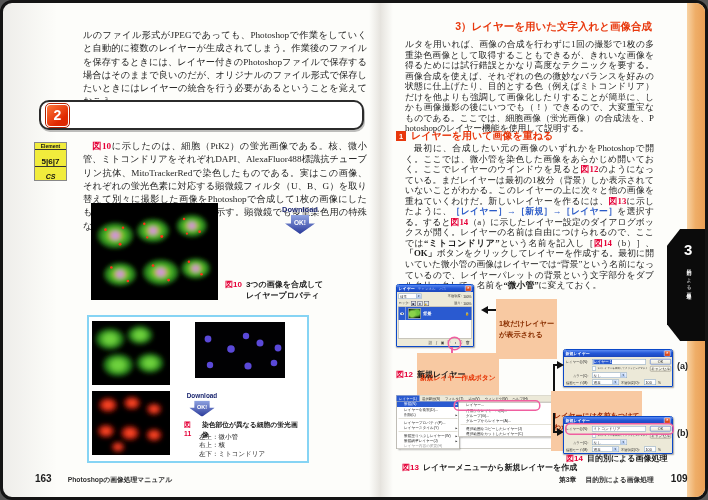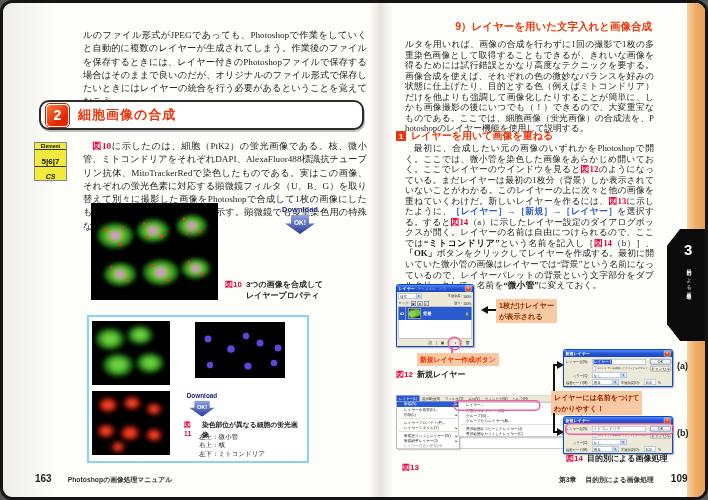--- a/index.html
+++ b/index.html
@@ -42,21 +42,21 @@
   #footer-l{left:32px;top:470px;display:flex;align-items:baseline;gap:16px;font-family:"Liberation Sans",sans-serif;}
   #footer-l .pg{font-size:10px;font-weight:bold;}
   #footer-l .bt{font-size:6.8px;font-weight:bold;color:#333;}
   
   #r-heading{left:400px;top:17px;width:249px;text-align:right;color:#e8380d;font-size:10.5px;font-weight:bold;font-family:"Liberation Sans",sans-serif;}
   #r-para1,#r-para2{width:249px;font-size:8.8px;line-height:10.55px;}
   #r-para2{text-indent:1em;}
   #r-subhead{left:393px;top:126px;display:flex;align-items:center;gap:5px;}
   #r-subhead .sq{width:10px;height:10px;background:#e8380d;color:#fff;font-size:7.5px;font-weight:bold;display:flex;align-items:center;justify-content:center;font-family:"Liberation Sans",sans-serif;}
   #r-subhead .t{color:#e8380d;font-size:10px;font-weight:bold;font-family:"Liberation Sans",sans-serif;}
-  .callout{background:#f8c9a2;color:#8a2f00;font-weight:bold;font-family:"Liberation Sans",sans-serif;padding:1px 3px;line-height:11px;}
+  .callout{background:#f8c9a2;color:#8a2f00;font-weight:bold;font-family:"Liberation Sans",sans-serif;padding:19px 3px;line-height:11px;}
   .scaled{transform:scale(.5);transform-origin:0 0;}
   
   .xpwin{background:#ece9d8;border:2px solid #0b48c8;border-radius:5px 5px 2px 2px;box-shadow:1px 2px 3px rgba(0,0,0,.35);font-family:"Liberation Sans","DejaVu Sans",sans-serif;box-sizing:border-box;}
   .xptitle{height:14px;background:linear-gradient(180deg,#5b8bf2,#2458d8 45%,#1b46bb);border-radius:3px 3px 0 0;display:flex;align-items:center;padding:0 3px;color:#fff;font-size:8px;font-weight:bold;}
   .xptitle .tabs{opacity:.55;font-weight:normal;font-size:7px;margin-left:6px;}
   .xpclose{margin-left:auto;width:11px;height:10px;background:linear-gradient(180deg,#f0825a,#d33000);border:1px solid #fff;border-radius:2px;color:#fff;font-size:7px;line-height:8px;text-align:center;font-weight:bold;}
   .inset{background:#fff;border:1px solid #7f9db9;box-sizing:border-box;overflow:hidden;white-space:nowrap;}
   .ddarrow{float:right;width:9px;height:100%;background:linear-gradient(180deg,#d6e4fb,#a9c4f0);border-left:1px solid #7f9db9;font-size:6px;text-align:center;color:#234;}
   .xpbtn{background:linear-gradient(180deg,#fdfdfb,#e8e5d4);border:1px solid #8a867a;border-radius:2px;font-size:7.5px;text-align:center;box-sizing:border-box;}
   .pink-ring{border:3px solid #f05fa0;border-radius:50%;background:transparent;}
@@ -110,21 +110,20 @@
 <div id="spread">
   <div id="edge-shade" class="abs"></div>
   <div id="gutter" class="abs"></div>
   <div id="fore-edge" class="abs"></div>
 
   <div>
     <p id="l-para1" class="abs jp" style="left:80px;top:26px;margin:0;">ルのファイル形式がJPEGであっても、Photoshopで作業をしていくと自動的に複数のレイヤーが生成されてしまう。作業後のファイルを保存するときには、レイヤー付きのPhotoshopファイルで保存する場合はそのままで良いのだが、オリジナルのファイル形式で保存したいときにはレイヤーの統合を行う必要があるということを覚えておこう。</p>
 
     <div id="section-box" class="abs">
       <div id="section-num" class="sans">2</div>
-      <div id="section-title" class="sans">細胞画像の合成</div>
     </div>
 
     <div id="version-badge" class="abs sans">
       <div class="r1">Element</div>
       <div class="r2">5|6|7</div>
       <div class="r3">CS</div>
     </div>
 
     <p id="l-para2" class="abs jp" style="left:80px;top:137px;margin:0;"><span class="sg-red">図10</span><span>に示したのは、細胞（PtK2）の蛍光画像である。核、微小管、ミトコンドリアをそれぞれDAPI、AlexaFluor488標識抗チューブリン抗体、MitoTrackerRedで染色したものである。実はこの画像、それぞれの蛍光色素に対応する顕微鏡フィルタ（U、B、G）を取り替えて別々に撮影した画像をPhotoshopで合成して1枚の画像にしたものである。元の画像を</span><span class="sg-red">図11</span><span>に示す。顕微鏡でも多重染色用の特殊なフィ</span></p>
 
@@ -248,21 +247,21 @@
       <div>左下：ミトコンドリア</div>
     </div>
 
     <div id="footer-l" class="abs">
       <span class="pg">163</span>
       <span class="bt">Photoshopの画像処理マニュアル</span>
     </div>
   </div>
 
   <div>
-    <div id="r-heading" class="abs">9）レイヤーを用いた文字入れと画像合成</div>
+    <div id="r-heading" class="abs">3）レイヤーを用いた文字入れと画像合成</div>
 
     <p id="r-para1" class="abs jp" style="left:402px;top:36px;margin:0;">ルタを用いれば、画像の合成を行わずに1回の撮影で1枚の多重染色画像として取得することもできるが、きれいな画像を得るためには試行錯誤とかなり高度なテクニックを要する。画像合成を使えば、それぞれの色の微妙なバランスを好みの状態に仕上げたり、目的とする色（例えばミトコンドリア）だけを他よりも強調して画像化したりすることが簡単に、しかも画像撮影の後にいつでも（！）できるので、大変重宝なものである。ここでは、細胞画像（蛍光画像）の合成法を、Photoshopのレイヤー機能を使用して説明する。</p>
 
     <div id="r-subhead" class="abs">
       <span class="sq">1</span>
       <span class="t">レイヤーを用いて画像を重ねる</span>
     </div>
 
     <p id="r-para2" class="abs jp" style="left:402px;top:140px;margin:0;"><span>最初に、合成したい元の画像のいずれかをPhotoshopで開く。ここでは、微小管を染色した画像をあらかじめ開いておく。ここでレイヤーのウインドウを見ると</span><span class="sg-red">図12</span><span>のようになっている。まだレイヤーは最初の1枚分（背景）しか表示されていないことがわかる。このレイヤーの上に次々と他の画像を重ねていくわけだ。新しいレイヤーを作るには、</span><span class="sg-red">図13</span><span>に示したように、</span><span class="sg-blue">［レイヤー］→［新規］→［レイヤー］</span><span>を選択する。すると</span><span class="sg-red">図14</span><span>（a）に示したレイヤー設定のダイアログボックスが開く。レイヤーの名前は自由につけられるので、ここでは</span><span class="sg-b">“ミトコンドリア”</span><span>という名前を記入し［</span><span class="sg-red">図14</span><span>（b）］、</span><span class="sg-b">「OK」</span><span>ボタンをクリックしてレイヤーを作成する。最初に開いていた微小管の画像はレイヤーでは“背景”という名前になっているので、レイヤーパレットの背景という文字部分をダブルクリックして、名前を</span><span class="sg-b">“微小管”</span><span>に変えておく。</span></p>
 
@@ -352,20 +351,21 @@
           <div class="msep"></div>
           <div class="mi"><span class="sc">Ctrl+J</span><span>選択範囲をコピーしたレイヤー(J)</span></div>
           <div class="mi"><span class="sc">Shift+Ctrl+J</span><span>選択範囲をカットしたレイヤー(C)</span></div>
         </div>
         <div class="abs pink-oval" style="left:114px;top:9px;width:168px;height:16px;"></div>
       </div>
     </div>
 
     <div class="abs figcap" style="left:399px;top:459px;font-size:8px;">
       <span class="lab">図13</span>
+      <span>レイヤーメニューから新規レイヤーを作成</span>
     </div>
 
     <div class="abs" style="left:560px;top:346px;width:110px;height:38px;">
       <div class="dlg xpwin scaled">
         <div class="xptitle">
           <span>新規レイヤー</span>
           <span class="xpclose">×</span>
         </div>
         <div class="body">
           <span class="lab" style="left:4px;top:6px;">レイヤー名(N):</span>

